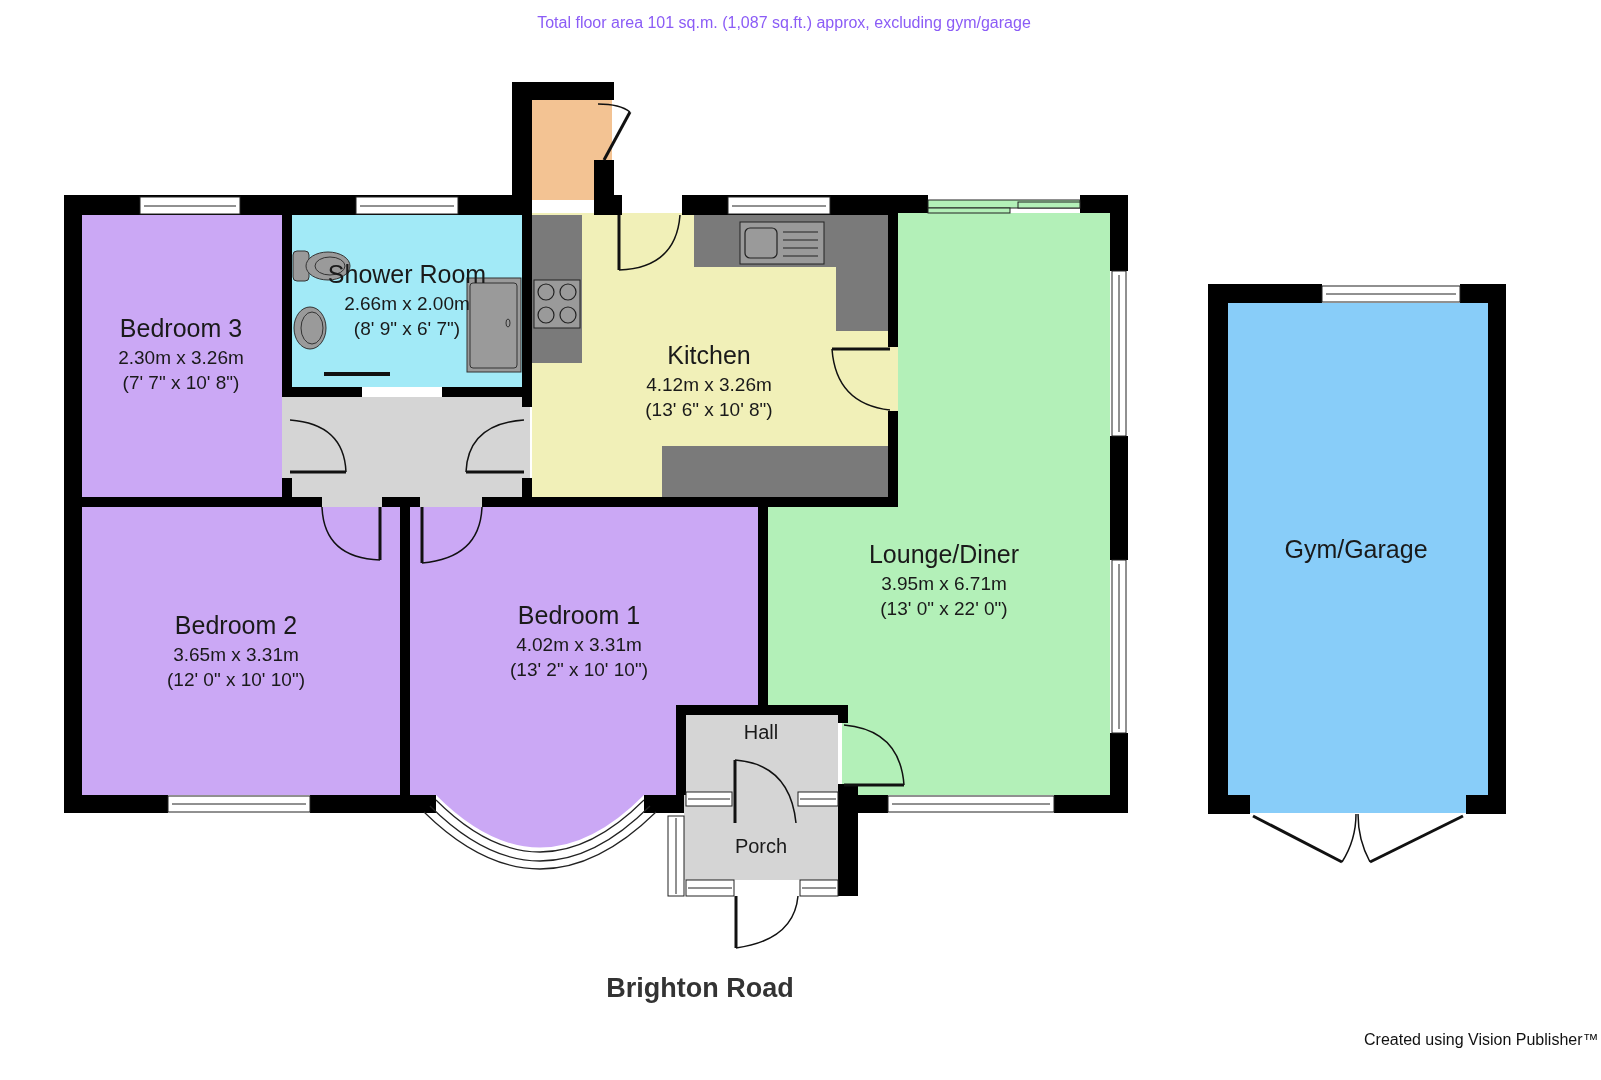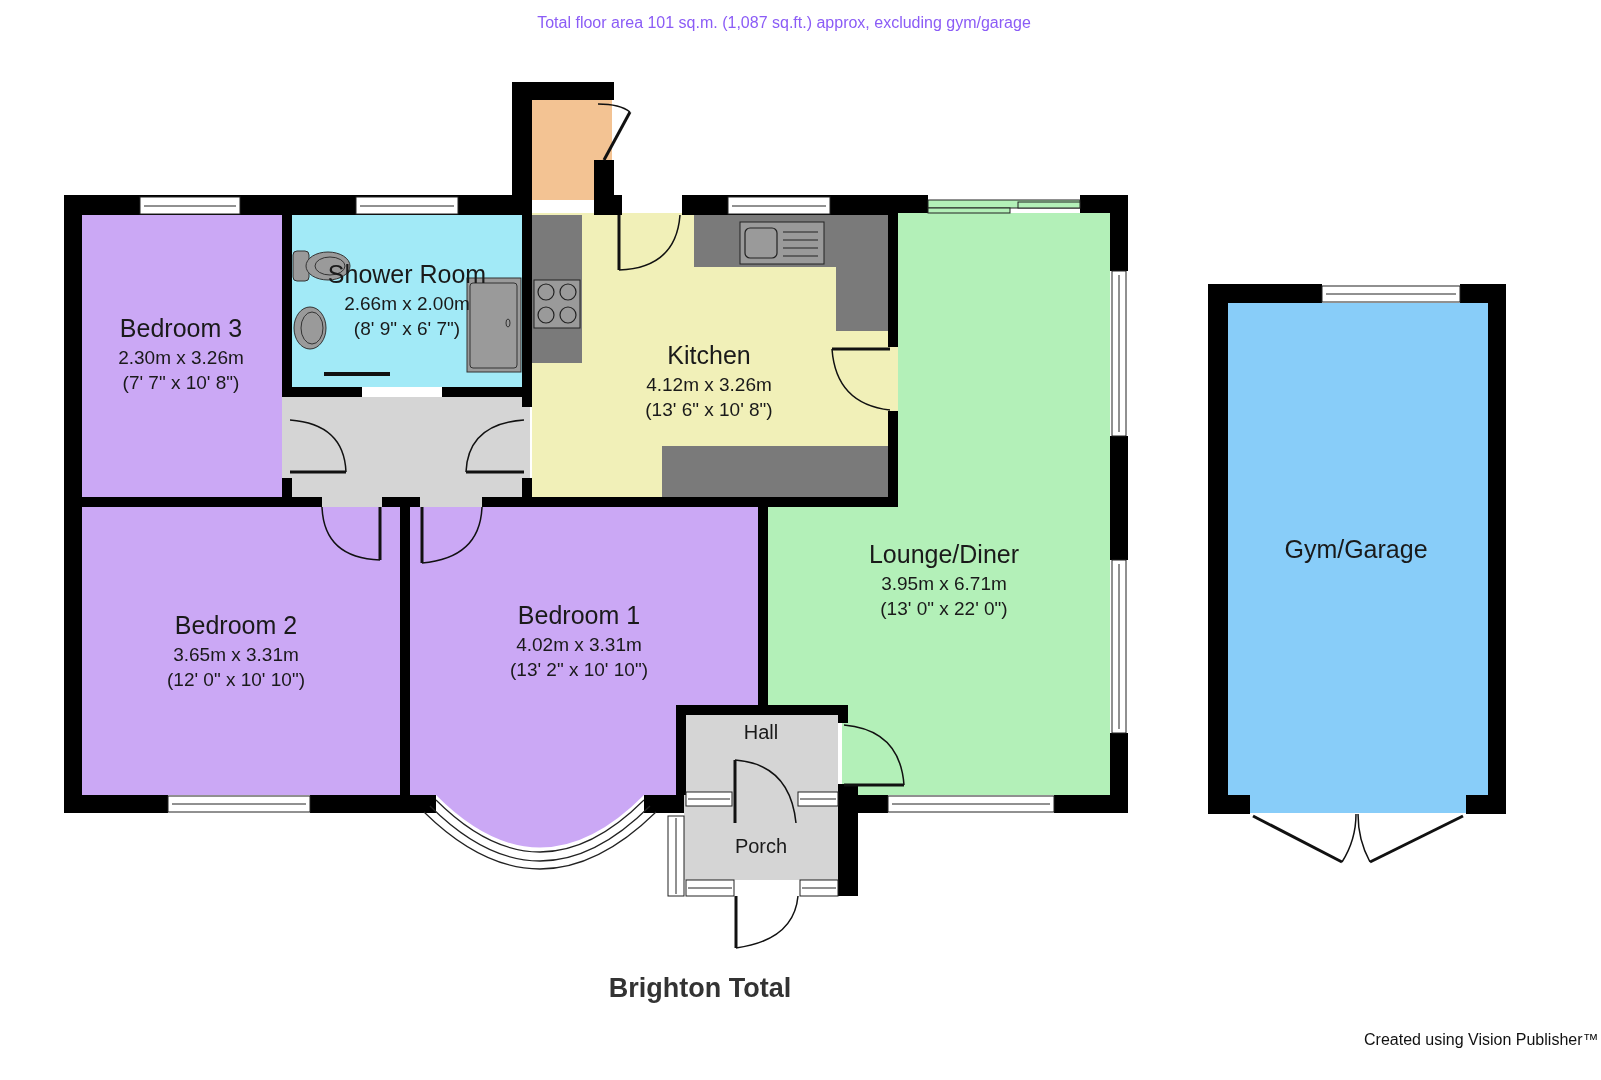--- a/index.html
+++ b/index.html
@@ -268,14 +268,14 @@
   <text class="room-label room-name" x="579" y="624">Bedroom 1</text>
   <text class="room-label room-dim" x="579" y="651">4.02m x 3.31m</text>
   <text class="room-label room-dim" x="579" y="676">(13' 2" x 10' 10")</text>
 
   <text class="room-label small-name" x="761" y="739">Hall</text>
   <text class="room-label small-name" x="761" y="853">Porch</text>
 
   <text class="room-label room-name" x="1356" y="558">Gym/Garage</text>
 </svg>
 
-<div class="road-label">Brighton Total</div>
+<div class="road-label">Brighton Road</div>
 <div class="credit">Created using Vision Publisher™</div>
 
 </body></html>

